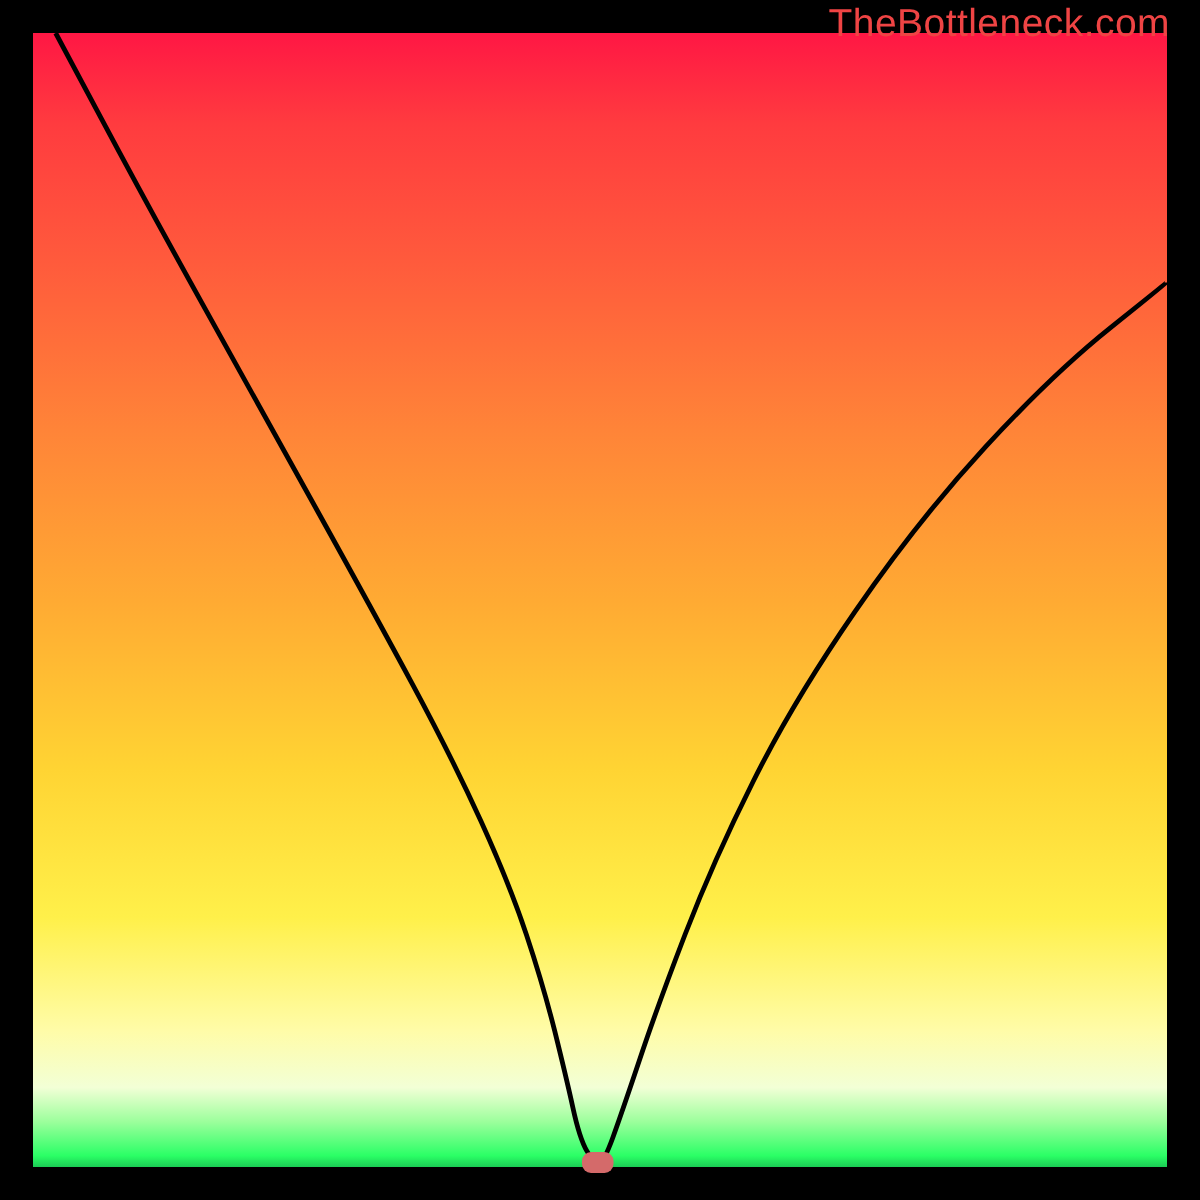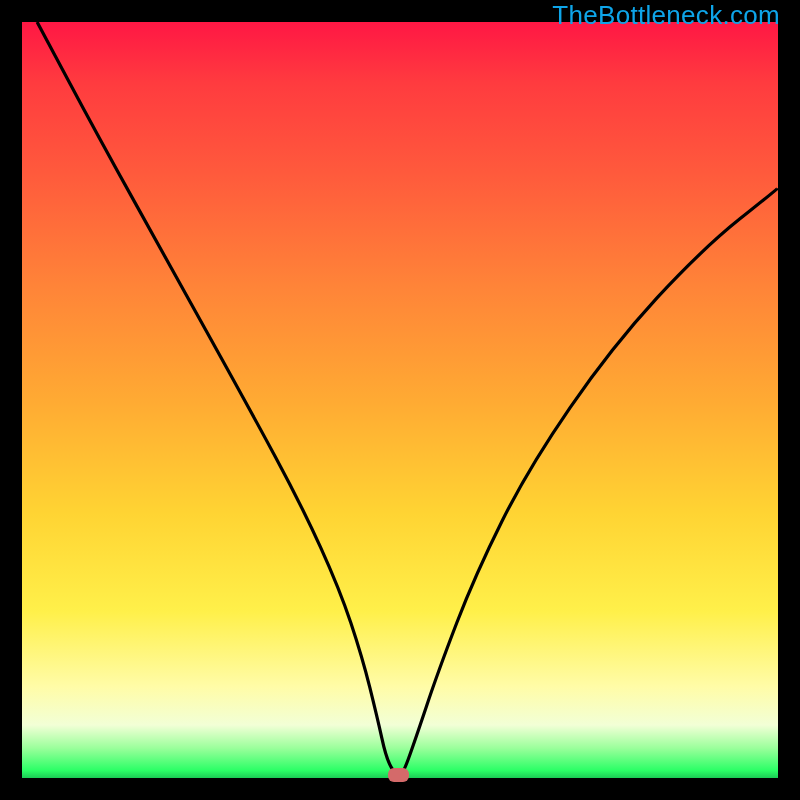--- a/index.html
+++ b/index.html
@@ -14,21 +14,21 @@
   .frame {
     width: 800px;
     height: 800px;
     position: relative;
     background: #000;
   }
   .watermark {
     position: absolute;
     top: 0px;
     right: 20px;
-    color: #0ea5e9;
+    color: #ef4444;
     font-size: 26px;
     font-weight: 500;
     letter-spacing: 0.3px;
     z-index: 4;
   }
   .plot-area {
     position: absolute;
     left: 22px;
     top: 22px;
     width: 756px;

